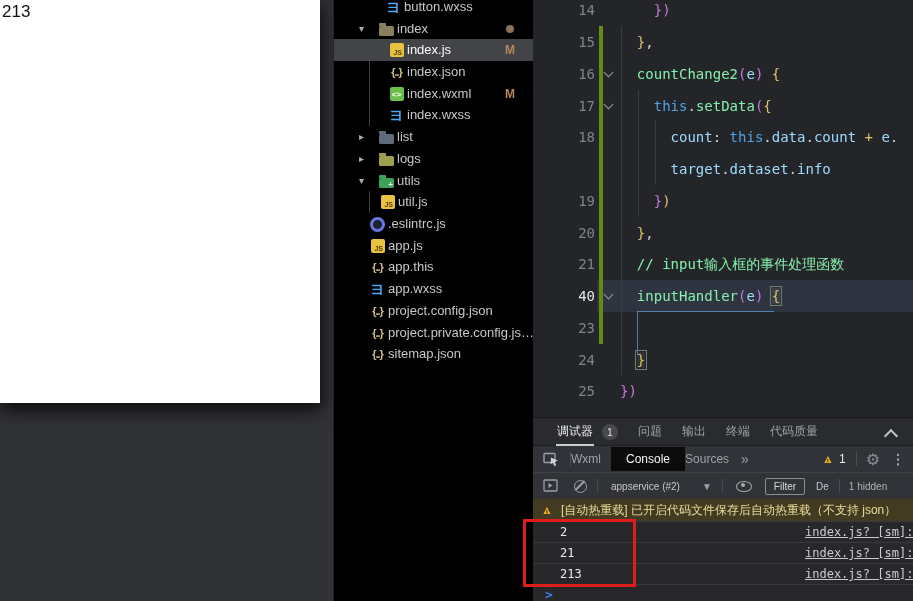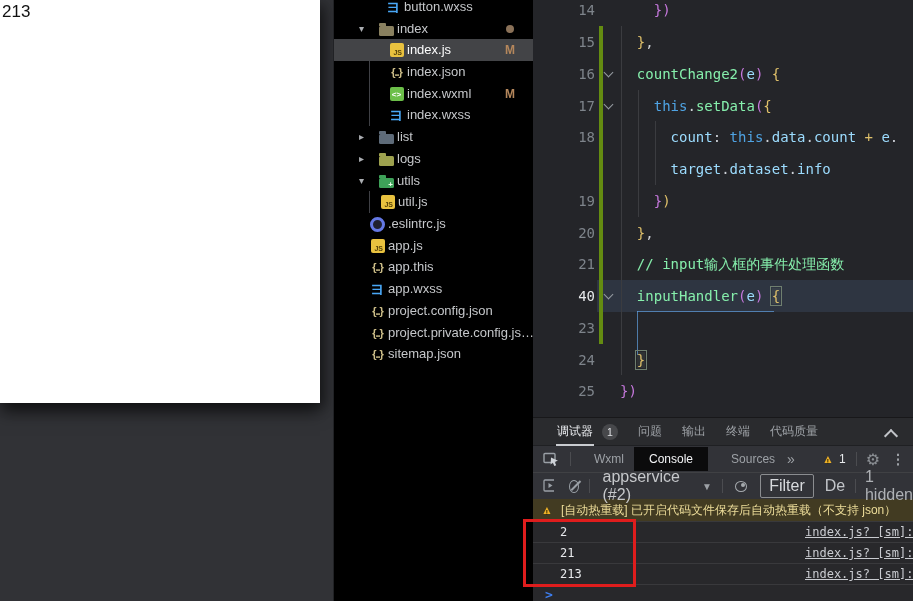--- a/index.html
+++ b/index.html
@@ -62,34 +62,34 @@
   #panel{left:533px;top:418px;width:380px;height:183px;background:#28282b;overflow:hidden}
   .tabrow{height:27px;display:flex;align-items:center;background:#2a2b2e;font-size:12px;color:#9da1a6;position:relative}
   .dbgtab{margin-left:20px}
   .dbgtab.first{margin-left:23px;color:#e9ebee;border-bottom:2px solid #c9ccd0;padding:6px 1px 4px}
   .badge{width:16px;height:16px;border-radius:50%;background:#47484b;color:#dfe1e4;font-size:10.5px;
          display:flex;align-items:center;justify-content:center;margin-left:8px}
   .chevup{position:absolute;right:17px;top:13px;width:8px;height:8px;border-top:2px solid #c2c5c9;border-right:2px solid #c2c5c9;transform:rotate(-45deg)}
 
   .toolrow{height:26px;display:flex;align-items:center;background:#323338;border-top:1px solid #1f2023;font-size:12px;color:#9da1a6}
   .vsep{width:1px;height:14px;background:#4b4c50;margin-left:10px}
-  .dtab{margin-left:23px;padding:5px 0}
+  .dtab{margin-left:0;padding:5px 0}
   .dtab.active{background:#0b0b0c;color:#f3f4f6;padding:5px 15px;margin-left:10px}
   .more{margin-left:12px;font-size:14px}
   .more::before{content:"»"}
   .warnwrap{margin-left:auto;display:flex;align-items:center;color:#e8eaed}
   .tri{position:relative;color:#f0b226;font-size:12px;line-height:12px}
   .tri::before{content:"▲"}
   .tri::after{content:"!";position:absolute;left:4.5px;top:2.5px;font-size:8px;font-weight:bold;color:#3b2f00}
   .gear{margin-left:9px;font-size:16px;color:#8b8f94}
   .gear::before{content:"⚙"}
   .kebab{margin-left:11px;margin-right:8px;font-size:14px;font-weight:bold;color:#9da1a6}
   .kebab::before{content:"⋮"}
 
-  .filterrow{height:26px;display:flex;align-items:center;background:#323338;border-top:1px solid #404144;font-size:16px;color:#c2c5c9}
+  .filterrow{height:26px;display:flex;align-items:center;background:#323338;border-top:1px solid #404144;font-size:10px;color:#c2c5c9}
   .noicon{width:11px;height:11px;border:1.5px solid #9aa0a6;border-radius:50%;position:relative;margin-left:15px}
   .noicon::before{content:"";position:absolute;left:4.4px;top:-1.2px;width:1.5px;height:13px;background:#9aa0a6;transform:rotate(45deg)}
   .eye{width:14px;height:9px;border:1.5px solid #a6aaae;border-radius:50%;position:relative;margin-left:13px}
   .eye::after{content:"";position:absolute;left:4.3px;top:1.8px;width:4px;height:4px;border-radius:50%;background:#a6aaae}
   .filterbox{margin-left:13px;border:1px solid #8b8d90;border-radius:2px;padding:2px 8px;color:#d8dadd}
   .ctx{margin-left:13px;color:#c6c8cb}
   .dd{margin-left:22px;color:#9da1a6;font-size:10px}
   .dd::before{content:"▼"}
   .lvl{margin-left:11px}
   .hiddenlbl{margin-left:9px;color:#aeb1b5}

